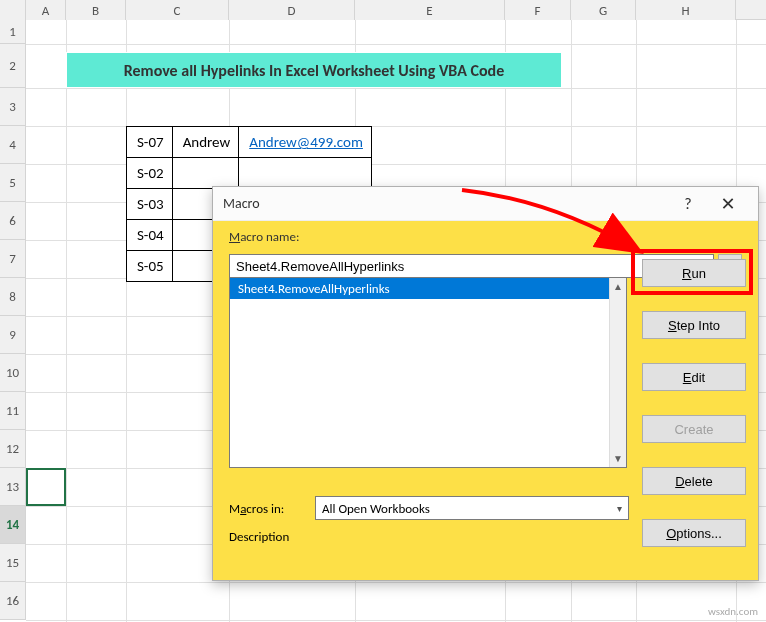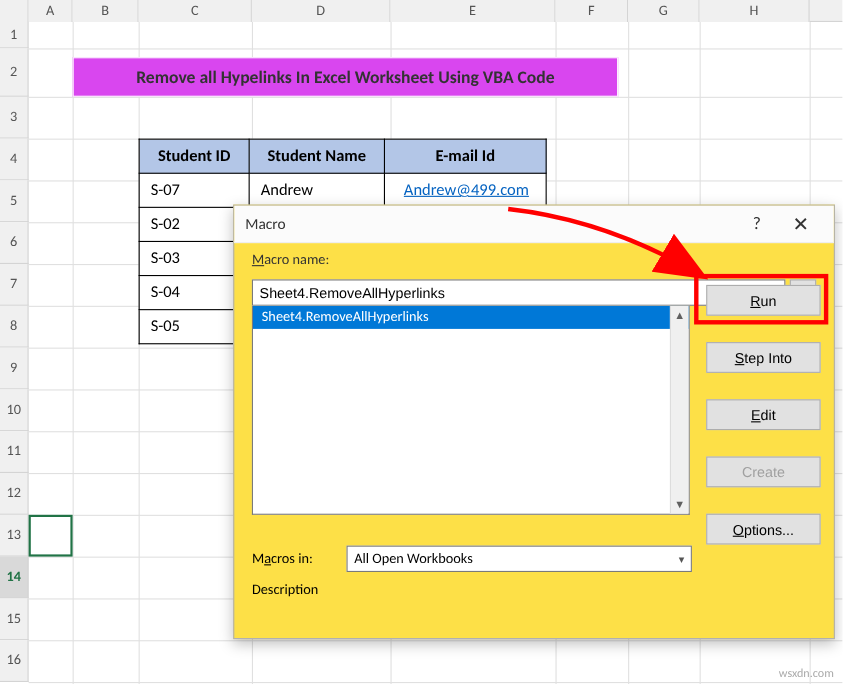--- a/index.html
+++ b/index.html
@@ -73,21 +73,21 @@
       pointer-events: none;
     }
     .vline { position: absolute; top: 0; bottom: 0; width: 1px; background: #e0e0e0; }
     .hline { position: absolute; left: 0; right: 0; height: 1px; background: #e0e0e0; }
     .title-cell {
       position: absolute;
       left: 66px;
       top: 52px;
       width: 496px;
       height: 36px;
-      background: #d946ef;
+      background: #5eead4;
       border: 1px solid #fff;
       display: flex;
       align-items: center;
       justify-content: center;
       font-weight: bold;
       font-size: 16px;
       color: #333;
     }
     .data-table {
       position: absolute;
@@ -360,25 +360,20 @@
     <div class="hline" style="top:562px"></div>
     <div class="hline" style="top:600px"></div>
   </div>
 
   <div class="title-cell">Remove all Hypelinks In Excel Worksheet Using VBA Code</div>
 
   <div class="active-cell" style="left:26px; top:468px; width:40px; height:38px;"></div>
 
   <table class="data-table">
     <tbody>
-        <tr>
-      <th class="th-c">Student ID</th>
-      <th class="th-d">Student Name</th>
-      <th class="th-e">E-mail Id</th>
-    </tr>
     <tr>
       <td>S-07</td>
       <td>Andrew</td>
       <td>
             <span class="hyperlink">Andrew@499.com</span>
           </td>
     </tr>
     <tr>
       <td>S-02</td>
       <td></td>
@@ -444,20 +439,23 @@
           <span><span class="underline">R</span>un</span>
         </button>
       <button class="dlg-btn">
           <span><span class="underline">S</span>tep Into</span>
         </button>
       <button class="dlg-btn">
           <span><span class="underline">E</span>dit</span>
         </button>
       <button class="dlg-btn disabled">Create</button>
       <button class="dlg-btn">
+          <span><span class="underline">D</span>elete</span>
+        </button>
+      <button class="dlg-btn">
           <span><span class="underline">O</span>ptions...</span>
         </button>
     </div>
 
     <div class="macros-in-row">
       <label>M<span class="underline">a</span>cros in:</label>
       <div class="macros-select">
         <span>All Open Workbooks</span>
         <span style="font-size:10px;color:#555">▾</span>
       </div>

